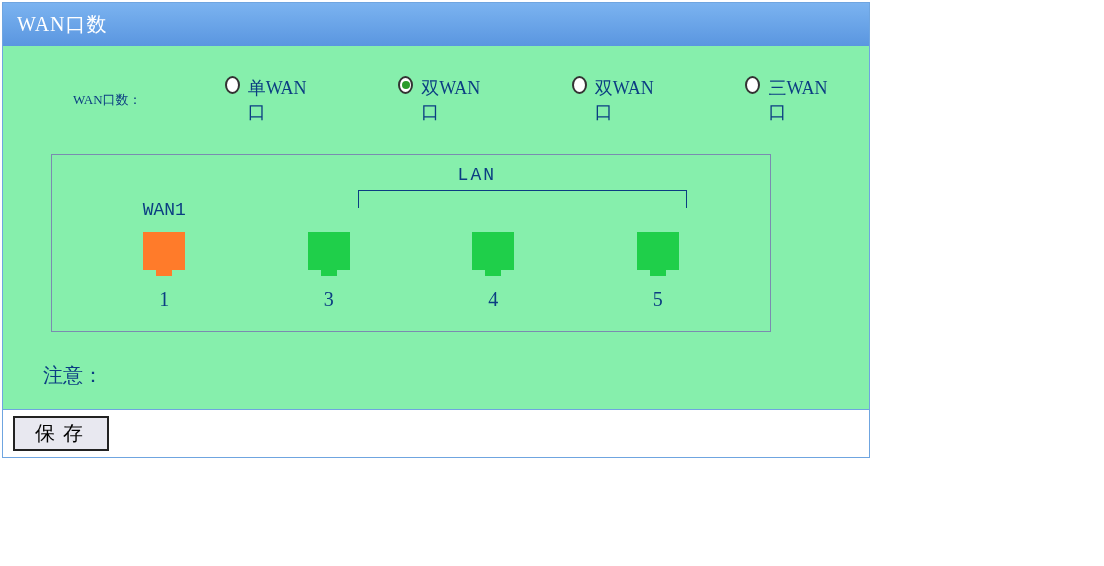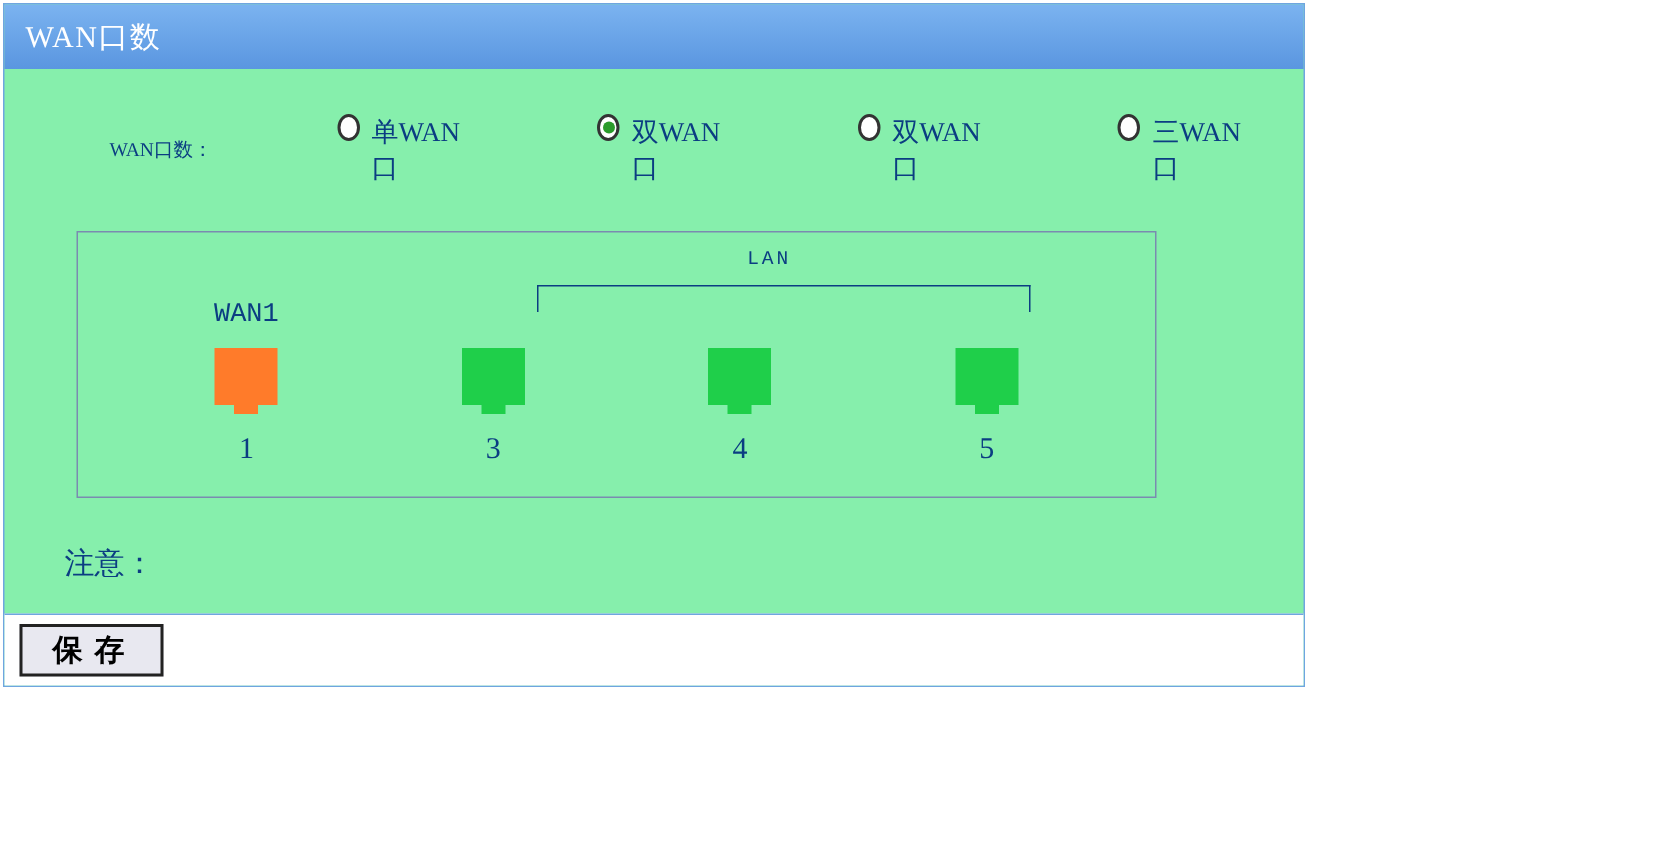--- a/index.html
+++ b/index.html
@@ -87,25 +87,24 @@
       align-items: flex-end;
       justify-content: space-around;
       position: relative;
       padding-top: 30px;
     }
     .lan-label {
       position: absolute;
       top: -5px;
       left: 60%;
       transform: translateX(-50%);
-      font-size: 13px;
+      font-size: 18px;
       color: #0b3d82;
       font-family: "Courier New", monospace;
       letter-spacing: 2px;
-      margin-left: 36px;
     }
     .lan-bracket {
       position: absolute;
       top: 20px;
       left: 42%;
       width: 50%;
       height: 18px;
       border-top: 1px solid #0b3d82;
       border-left: 1px solid #0b3d82;
       border-right: 1px solid #0b3d82;
@@ -161,21 +160,20 @@
     }
     .btn {
       border: 2px solid #222;
       background: #e8e8f0;
       padding: 2px 16px;
       font-size: 20px;
       font-family: "SimSun", "宋体", serif;
       cursor: pointer;
       letter-spacing: 8px;
       text-indent: 4px;
-      font-weight: bold;
     }
   </style>
 </head>
 <body>
 
 <div class="panel">
   <div class="title-bar">WAN口数</div>
   <div class="content">
 
 

